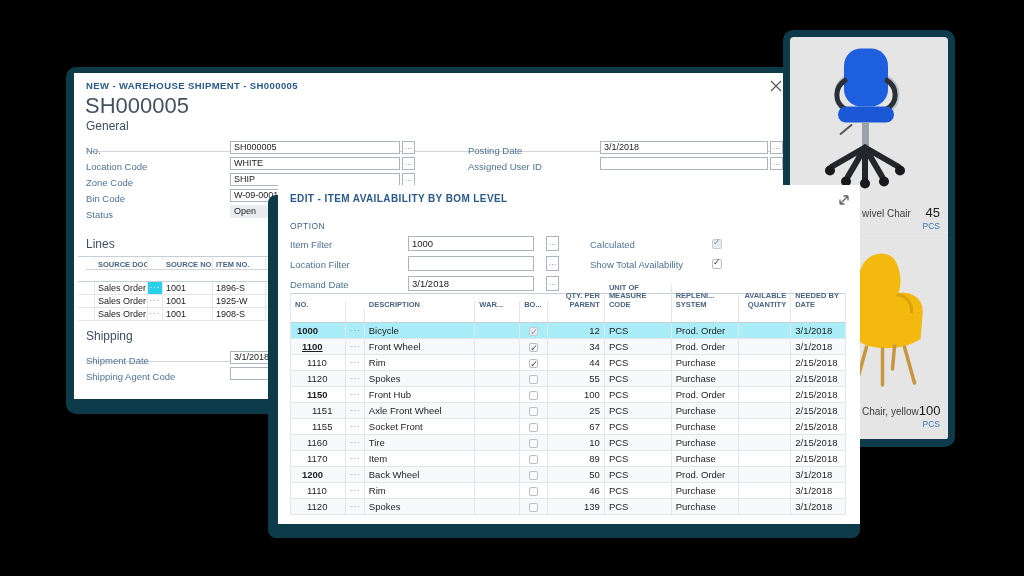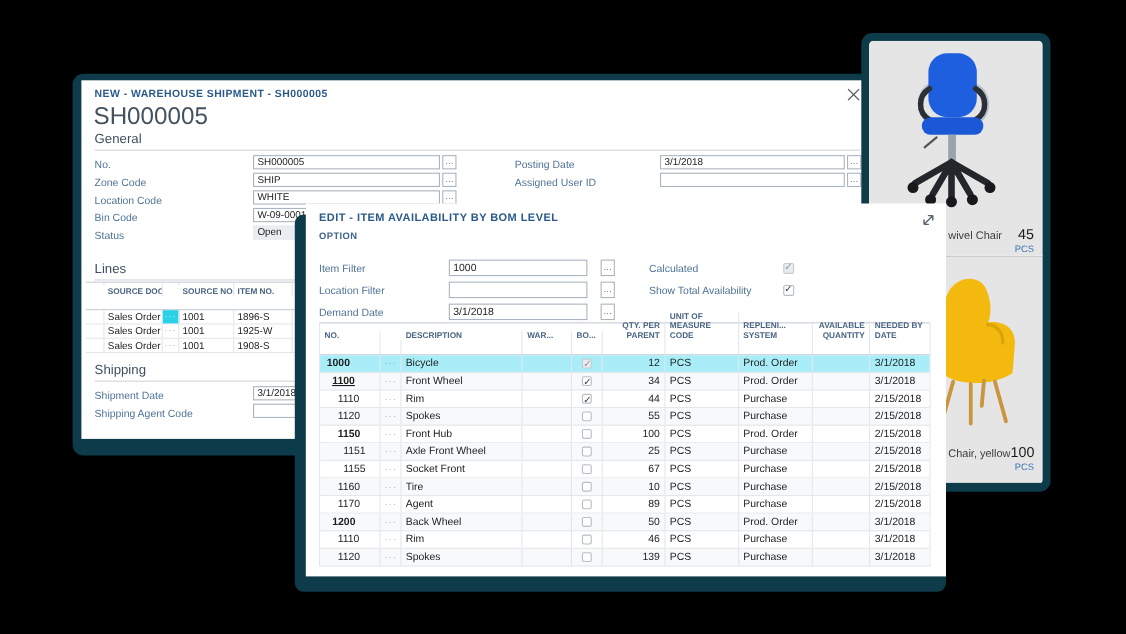--- a/index.html
+++ b/index.html
@@ -8,21 +8,21 @@
 #stage{position:relative;width:1024px;height:576px}
 .abs{position:absolute}
 .teal{background:#0d3b4a}
 .panel{background:#fff}
 
 
 #win1{left:74px;top:73px;width:716px;height:326px}
 .wtitle{position:absolute;left:12px;top:7px;font-size:9.5px;font-weight:bold;color:#2a5a8a;letter-spacing:.4px}
 .pagetitle{position:absolute;left:11px;top:20px;font-size:22px;color:#44525f}
 .closebtn{position:absolute;left:694px;top:5px;width:16px;height:16px;cursor:pointer}
-.sect{position:absolute;font-size:12px;color:#3d4f60;border-bottom:1px solid #d2d6da;padding-bottom:3px}
+.sect{position:absolute;font-size:12px;color:#3d4f60;border-bottom:1px solid #d2d6da;padding-bottom:18px}
 
 
 .fcol{position:absolute}
 .frow{position:relative;height:16px}
 .flabel{font-size:9.5px;color:#4f7396;line-height:16px;display:inline-block;white-space:nowrap}
 .finput{position:absolute;top:1px;height:13px;border:1px solid #abb5bf;background:#fff;
   font-size:9px;color:#1c1c1c;line-height:11px;padding:0 3px;overflow:hidden;white-space:nowrap}
 .col-l .finput{left:144px;width:170px}
 .col-r .finput{left:132px;width:168px}
 .col-d .finput{left:118px;width:126px;top:2px;height:15px;line-height:13px;font-size:9.5px}
@@ -53,21 +53,21 @@
 .l-margin{width:17px}.l-src{width:53px}.l-ell{width:15px}.l-no{width:50px}.l-item{width:53px}.l-desc{flex:1}
 .ellglyph{padding:0;text-align:center;color:#8a949e;font-size:8px;letter-spacing:1px}
 .ellglyph::after{content:"\00B7\00B7\00B7"}
 .ellglyph.hl{background:#2ad0e8}
 .ellglyph.hl::after{color:#fff}
 
 
 #dlg{left:278px;top:185px;width:582px;height:339px}
 .dtitle{position:absolute;left:12px;top:8px;font-size:10px;font-weight:bold;color:#2a5a8a;letter-spacing:.4px}
 .expandbtn{position:absolute;left:558px;top:7px;width:16px;height:16px;cursor:pointer}
-.opthead{position:absolute;left:12px;top:24px;font-size:8.5px;font-weight:bold;color:#41648a;letter-spacing:.4px}
+.opthead{position:absolute;left:12px;top:36px;font-size:8.5px;font-weight:normal;color:#41648a;letter-spacing:.4px}
 
 .btable{position:absolute;left:12px;top:108px;width:556px;
   border-left:1px solid #e3e7eb;border-right:1px solid #e3e7eb}
 .bthead,.btrow{display:flex}
 .bthead{height:30px;align-items:flex-end;border-top:1px solid #c6ced6;border-bottom:1px solid #c6ced6}
 .bthead .bc{font-size:7.5px;font-weight:bold;color:#4a6583;line-height:8.5px;padding-bottom:13px}
 .btrow{height:16px;line-height:15px;font-size:9.5px;color:#1d1d1d;border-bottom:1px solid #e3e7eb}
 .btbody>.btrow:nth-child(even){background:#f7f9fb}
 .btbody>.btrow.sel{background:#a8edf7}
 .bc{border-right:1px solid #e3e7eb;padding:0 4px;overflow:hidden;white-space:nowrap}
@@ -107,27 +107,27 @@
     <div class="sect" style="left:12px;top:46px;width:696px">General</div>
 
     <div class="fcol col-l" style="left:12px;top:67px;width:330px">
 
     <div class="frow">
           <span class="flabel">No.</span>
           <div class="finput">SH000005</div>
           <div class="fell"></div>
         </div>
         <div class="frow">
+          <span class="flabel">Location Code</span>
+          <div class="finput">WHITE</div>
+          <div class="fell"></div>
+        </div>
+        <div class="frow">
           <span class="flabel">Zone Code</span>
           <div class="finput">SHIP</div>
-          <div class="fell"></div>
-        </div>
-        <div class="frow">
-          <span class="flabel">Location Code</span>
-          <div class="finput">WHITE</div>
           <div class="fell"></div>
         </div>
         <div class="frow">
           <span class="flabel">Bin Code</span>
           <div class="finput">W-09-0001</div>
           <div class="fell"></div>
         </div>
         <div class="frow dis">
           <span class="flabel">Status</span>
           <div class="finput">Open</div>
@@ -399,21 +399,21 @@
             <div class="bc c-bo"><span class="cbx"></span></div>
             <div class="bc c-qty tr">10</div>
             <div class="bc c-uom">PCS</div>
             <div class="bc c-repl">Purchase</div>
             <div class="bc c-avail tr"></div>
             <div class="bc c-need">2/15/2018</div>
           </div>
           <div class="btrow">
             <div class="bc c-no" style="padding-left: 16px;">1170</div>
             <div class="bc c-ell ellglyph hl-target"></div>
-            <div class="bc c-desc">Agent</div>
+            <div class="bc c-desc">Item</div>
             <div class="bc c-war"></div>
             <div class="bc c-bo"><span class="cbx"></span></div>
             <div class="bc c-qty tr">89</div>
             <div class="bc c-uom">PCS</div>
             <div class="bc c-repl">Purchase</div>
             <div class="bc c-avail tr"></div>
             <div class="bc c-need">2/15/2018</div>
           </div>
           <div class="btrow bold">
             <div class="bc c-no" style="padding-left: 11px;">1200</div>

